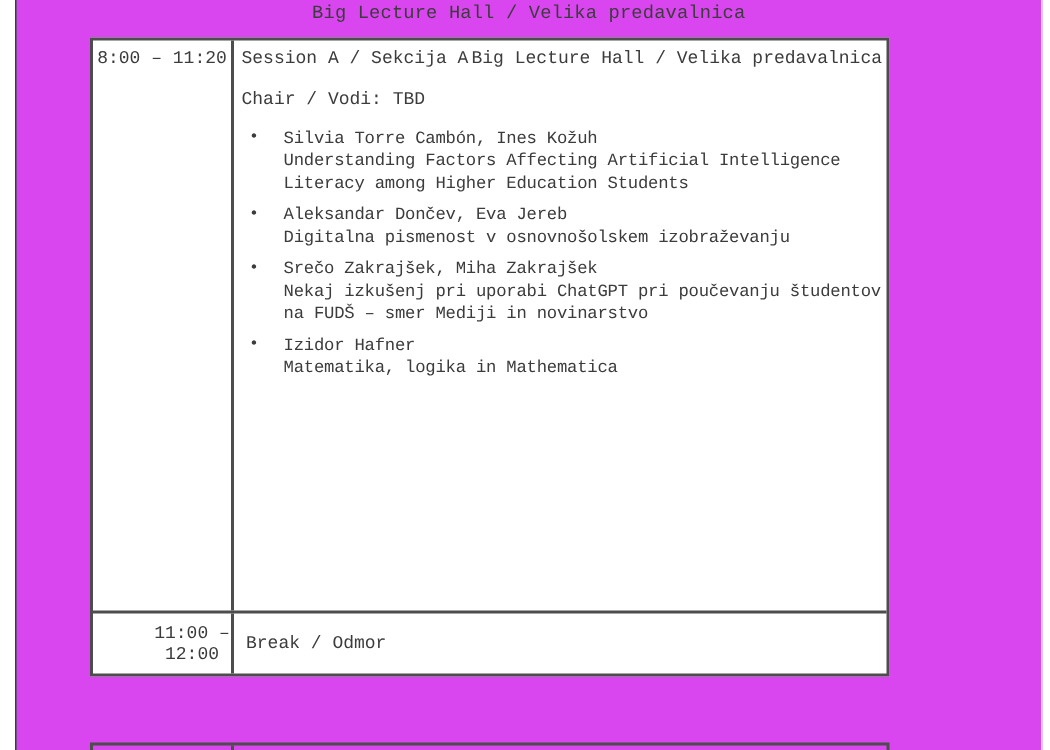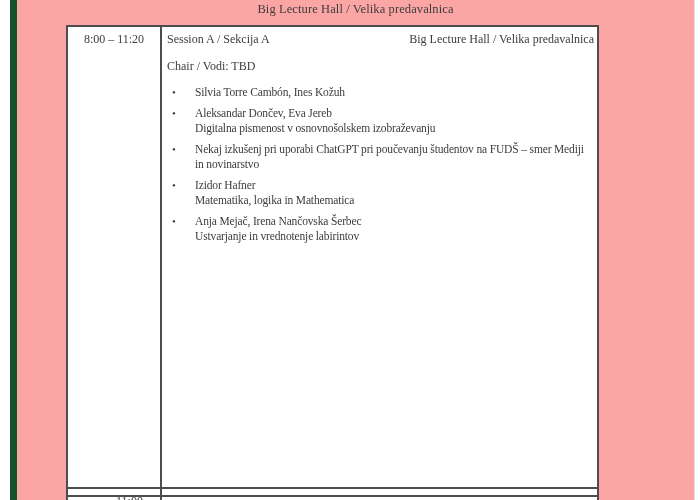--- a/index.html
+++ b/index.html
@@ -10,23 +10,24 @@
     font-family: "Liberation Serif", "DejaVu Serif", serif;
     color: #3c3c3c;
   }
   .canvas { position: relative; width: 700px; height: 500px; background: #fff; }
 
   
   .doc-page {
     position: absolute;
     left: 10px; top: 0;
     width: 685px; height: 500px;
-    border-left: 7px solid #14532d;
+    border-left: 1px solid #14532d;
     border-right: 1px solid #e2e2e2;
-    background: #fca5a5;
+    background: #d946ef;
+    font-family: Liberation Mono, monospace;
   }
 
   .page-header {
     position: absolute;
     top: 2px; left: 0; width: 100%;
     text-align: center;
     font-size: 12.5px;
     letter-spacing: 0.1px;
   }
 
@@ -41,21 +42,21 @@
   .t-row { display: flex; }
   .t-row + .t-row { border-top: 2px solid #4d4d4d; }
 
   .time-cell {
     width: 94px;
     flex: 0 0 94px;
     border-right: 2px solid #4d4d4d;
     text-align: center;
     font-size: 12px;
   }
-  .session-row { height: 460px; }
+  .session-row { height: 380px; }
   .session-row .time-cell { padding-top: 5px; }
   .content-cell {
     flex: 1 1 auto;
     padding: 4px 3px 4px 5px;
     font-size: 12px;
     overflow: hidden;
   }
   .session-head-line {
     display: flex;
     justify-content: space-between;
@@ -118,35 +119,33 @@
         <div class="time-cell">8:00 – 11:20</div>
         <div class="content-cell">
           <div class="session-head-line">
             <span>Session A / Sekcija A</span>
             <span>Big Lecture Hall / Velika predavalnica</span>
           </div>
           <div class="session-chair">Chair / Vodi: TBD</div>
           <ul class="talk-list" id="talk-list">
               <li class="talk-item">
                 <div class="talk-authors">Silvia Torre Cambón, Ines Kožuh</div>
+                <div class="talk-title">Understanding Factors Affecting Artificial Intelligence Literacy among Higher Education Students</div>
               </li>
               <li class="talk-item">
                 <div class="talk-authors">Aleksandar Dončev, Eva Jereb</div>
                 <div class="talk-title">Digitalna pismenost v osnovnošolskem izobraževanju</div>
               </li>
               <li class="talk-item">
+                <div class="talk-authors">Srečo Zakrajšek, Miha Zakrajšek</div>
                 <div class="talk-title">Nekaj izkušenj pri uporabi ChatGPT pri poučevanju študentov na FUDŠ – smer Mediji in novinarstvo</div>
               </li>
               <li class="talk-item">
                 <div class="talk-authors">Izidor Hafner</div>
                 <div class="talk-title">Matematika, logika in Mathematica</div>
-              </li>
-              <li class="talk-item">
-                <div class="talk-authors">Anja Mejač, Irena Nančovska Šerbec</div>
-                <div class="talk-title">Ustvarjanje in vrednotenje labirintov</div>
               </li>
             </ul>
         </div>
       </div>
 
       <div class="t-row break-row">
         <div class="time-cell">11:00 – 12:00</div>
         <div class="content-cell">Break / Odmor</div>
       </div>
 

